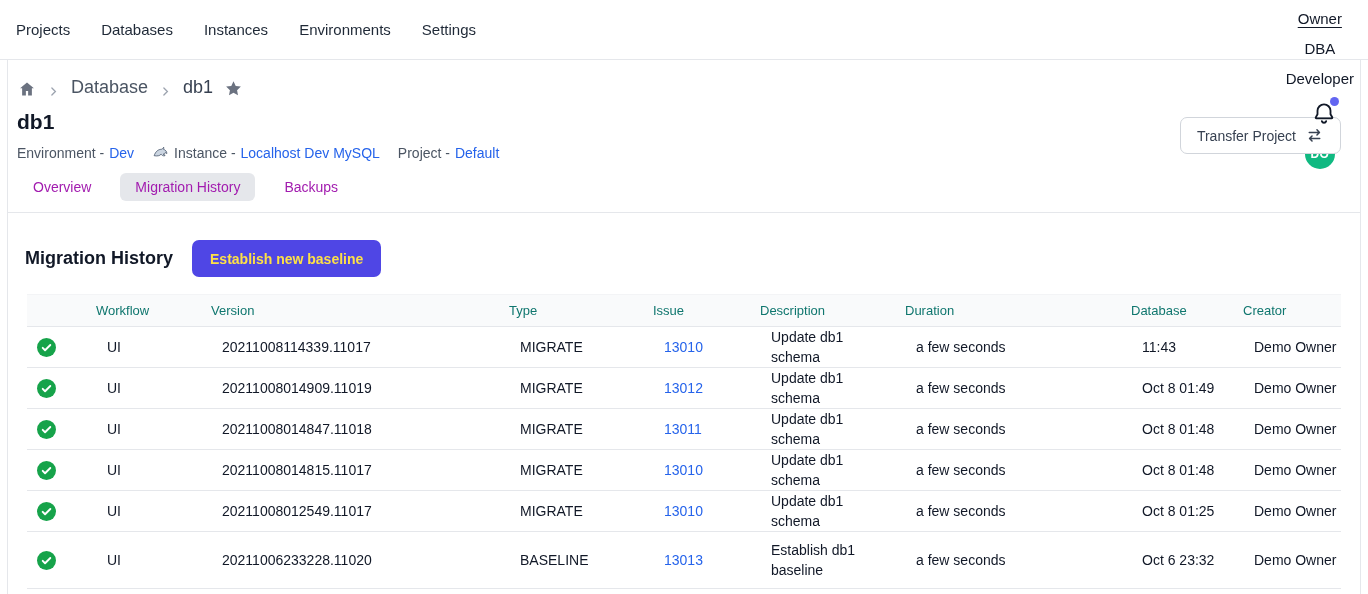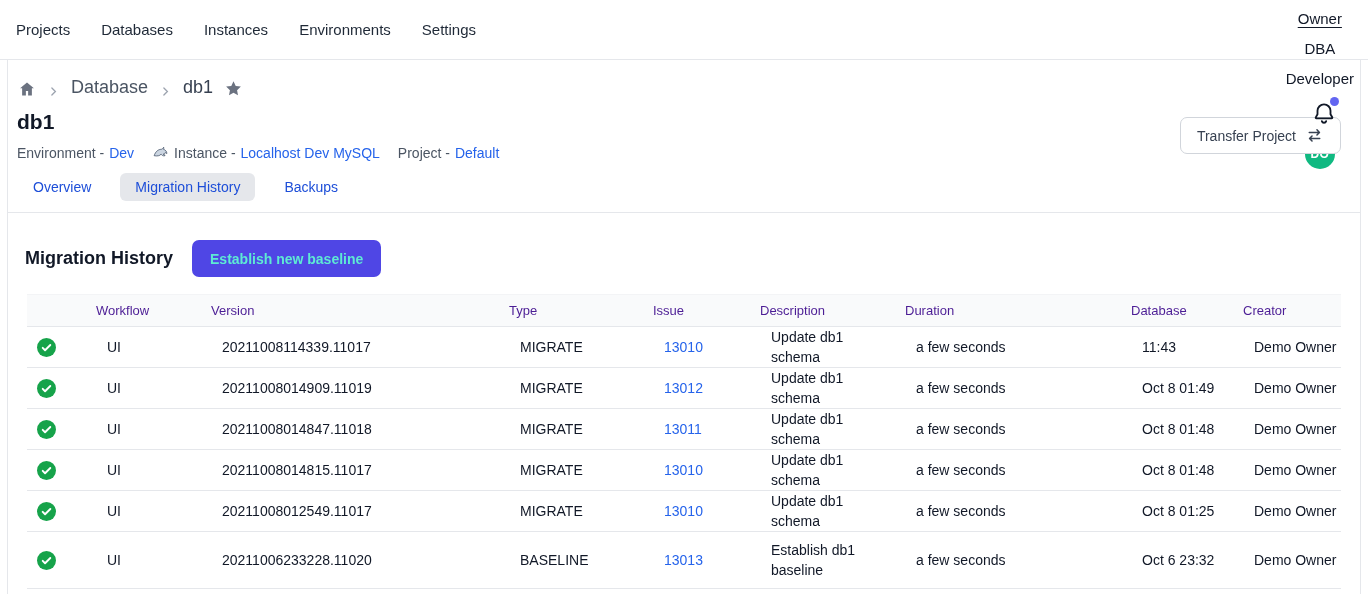--- a/index.html
+++ b/index.html
@@ -79,51 +79,51 @@
     cursor: pointer; white-space: nowrap;
   }
 
   
   .tabs {
     display: flex; align-items: center; gap: 14px;
     padding: 4px 10px 11px 10px;
     border-bottom: 1px solid #e5e7eb;
   }
   .tab {
-    font-size: 14px; color: #1d4ed8;
+    font-size: 14px; color: #a21caf;
     padding: 6px 15px; border-radius: 6px;
     cursor: pointer; white-space: nowrap;
   }
   .tab.active { background: #e5e7eb; }
 
   
   .section-head {
     display: flex; align-items: center; gap: 19px;
     padding: 27px 19px 0 17px;
   }
   .section-title { font-size: 18px; font-weight: 600; color: #111827; }
   .btn-primary {
     height: 37px; padding: 0 18px;
-    background: #4f46e5; color: #5eead4;
+    background: #4f46e5; color: #fde047;
     border: none; border-radius: 7px;
     font-family: inherit; font-size: 14px; font-weight: 600;
     cursor: pointer; white-space: nowrap;
   }
 
   
   .mh-table { margin: 17px 19px 0 19px; border-bottom: 1px solid #e5e7eb; }
   .trow {
     display: grid;
     grid-template-columns: 69px 115px 298px 144px 107px 145px 226px 112px 98px;
     align-items: center;
   }
   .thead {
     background: #f9fafb;
     height: 33px;
-    font-size: 13px; color: #4c1d95;
+    font-size: 13px; color: #0f766e;
     border-top: 1px solid #f3f4f6;
     border-bottom: 1px solid #e5e7eb;
   }
   .tbody-row { min-height: 37px; font-size: 14px; color: #111827; }
   .tbody-row + .tbody-row { border-top: 1px solid #e5e7eb; }
   .tbody-row.tall { min-height: 57px; }
   .cell { padding-left: 11px; }
   .thead .cell { padding-left: 0; }
   .thead .cell:first-child { padding-left: 0; }
   .cell-status { padding-left: 10px; display: flex; align-items: center; }

